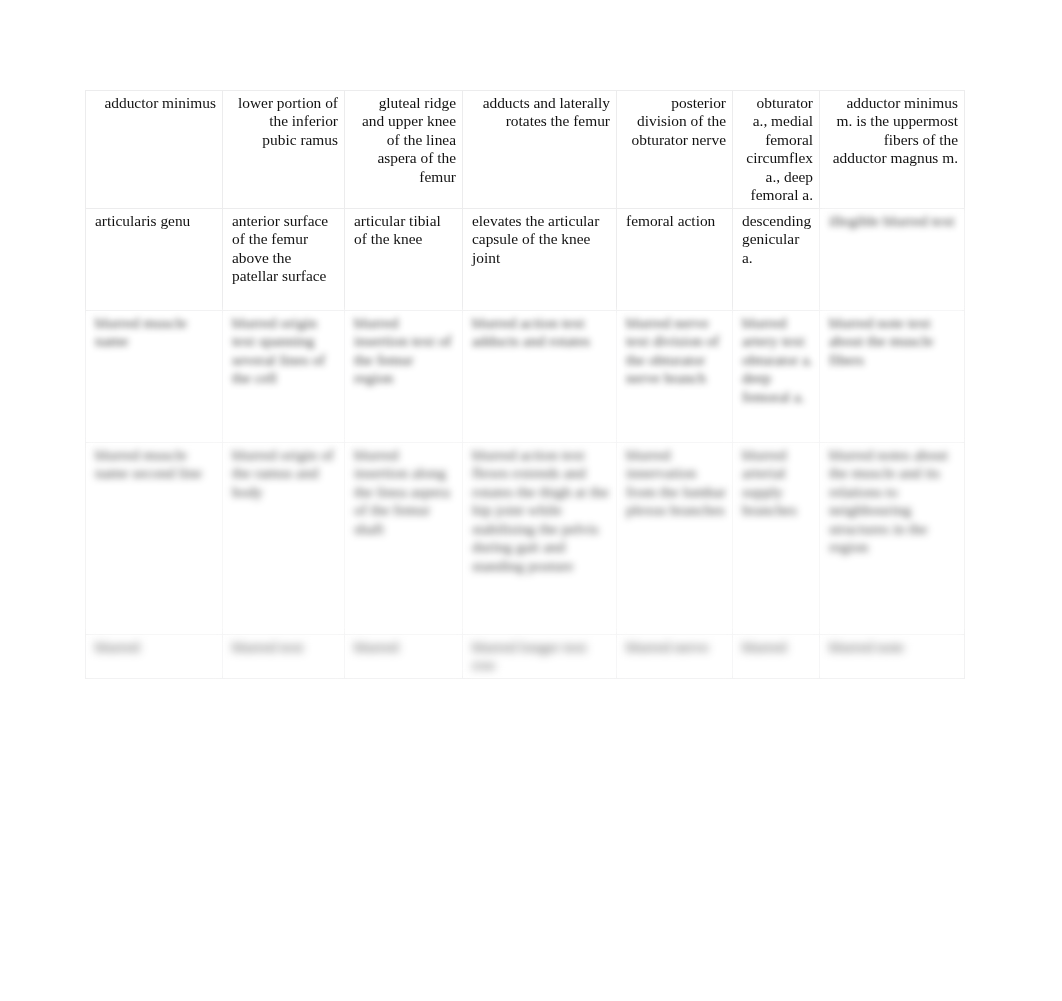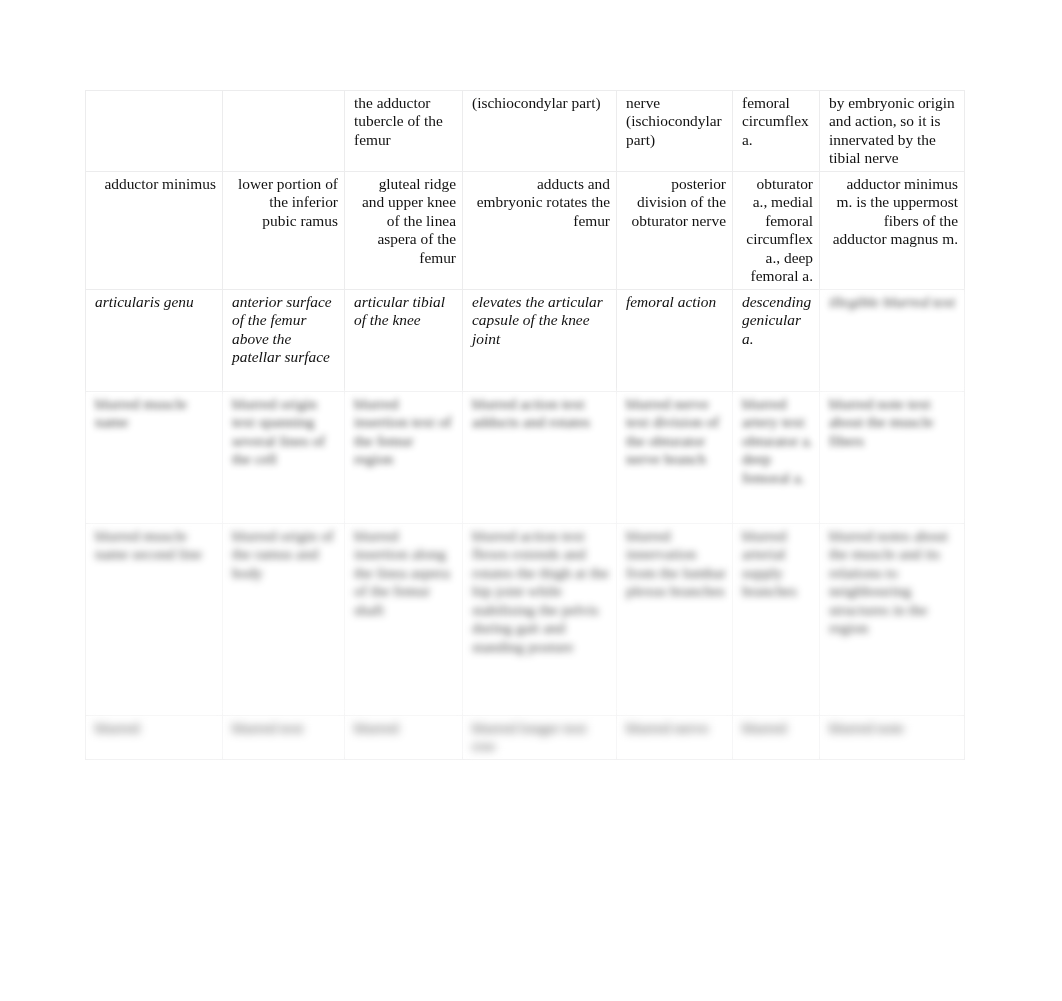--- a/index.html
+++ b/index.html
@@ -52,21 +52,21 @@
   col.c2 { width: 122px; }
   col.c3 { width: 118px; }
   col.c4 { width: 154px; }
   col.c5 { width: 116px; }
   col.c6 { width: 87px;  }
   col.c7 { width: 145px; }
 
   
   tr.r1 td { height: 72px; }
   tr.r2 td { height: 110px; text-align: right; }
-  tr.r3 td { height: 95px; font-style: italic; }
+  tr.r3 td { height: 95px; }
   tr.r4 td { height: 125px; }
   tr.r5 td { height: 185px; }
   tr.r6 td { height: 22px; }
 
   
   tr.blur-1 td { filter: blur(3.2px); opacity: 0.80; }
   tr.blur-2 td { filter: blur(3.6px); opacity: 0.78; }
   tr.blur-3 td { filter: blur(4.2px); opacity: 0.74; }
 
   
@@ -82,35 +82,26 @@
       <col class="c1">
         <col class="c2">
         <col class="c3">
         <col class="c4">
       <col class="c5">
         <col class="c6">
         <col class="c7">
     </colgroup>
     <tbody>
 
-      <tr class="r1">
-        <td></td>
-        <td></td>
-        <td>the adductor tubercle of the femur</td>
-        <td>(ischiocondylar part)</td>
-        <td>nerve (ischiocondylar part)</td>
-        <td>femoral circumflex a.</td>
-        <td>by embryonic origin and action, so it is innervated by the tibial nerve</td>
-      </tr>
 
       <tr class="r2">
         <td>adductor minimus</td>
         <td>lower portion of the inferior pubic ramus</td>
         <td>gluteal ridge and upper knee of the linea aspera of the femur</td>
-        <td>adducts and embryonic rotates the femur</td>
+        <td>adducts and laterally rotates the femur</td>
         <td>posterior division of the obturator nerve</td>
         <td>obturator a., medial femoral circumflex a., deep femoral a.</td>
         <td>adductor minimus m. is the uppermost fibers of the adductor magnus m.</td>
       </tr>
 
       <tr class="r3">
         <td>articularis genu</td>
         <td>anterior surface of the femur above the patellar surface</td>
         <td>articular tibial of the knee</td>
         <td>elevates the articular capsule of the knee joint</td>

